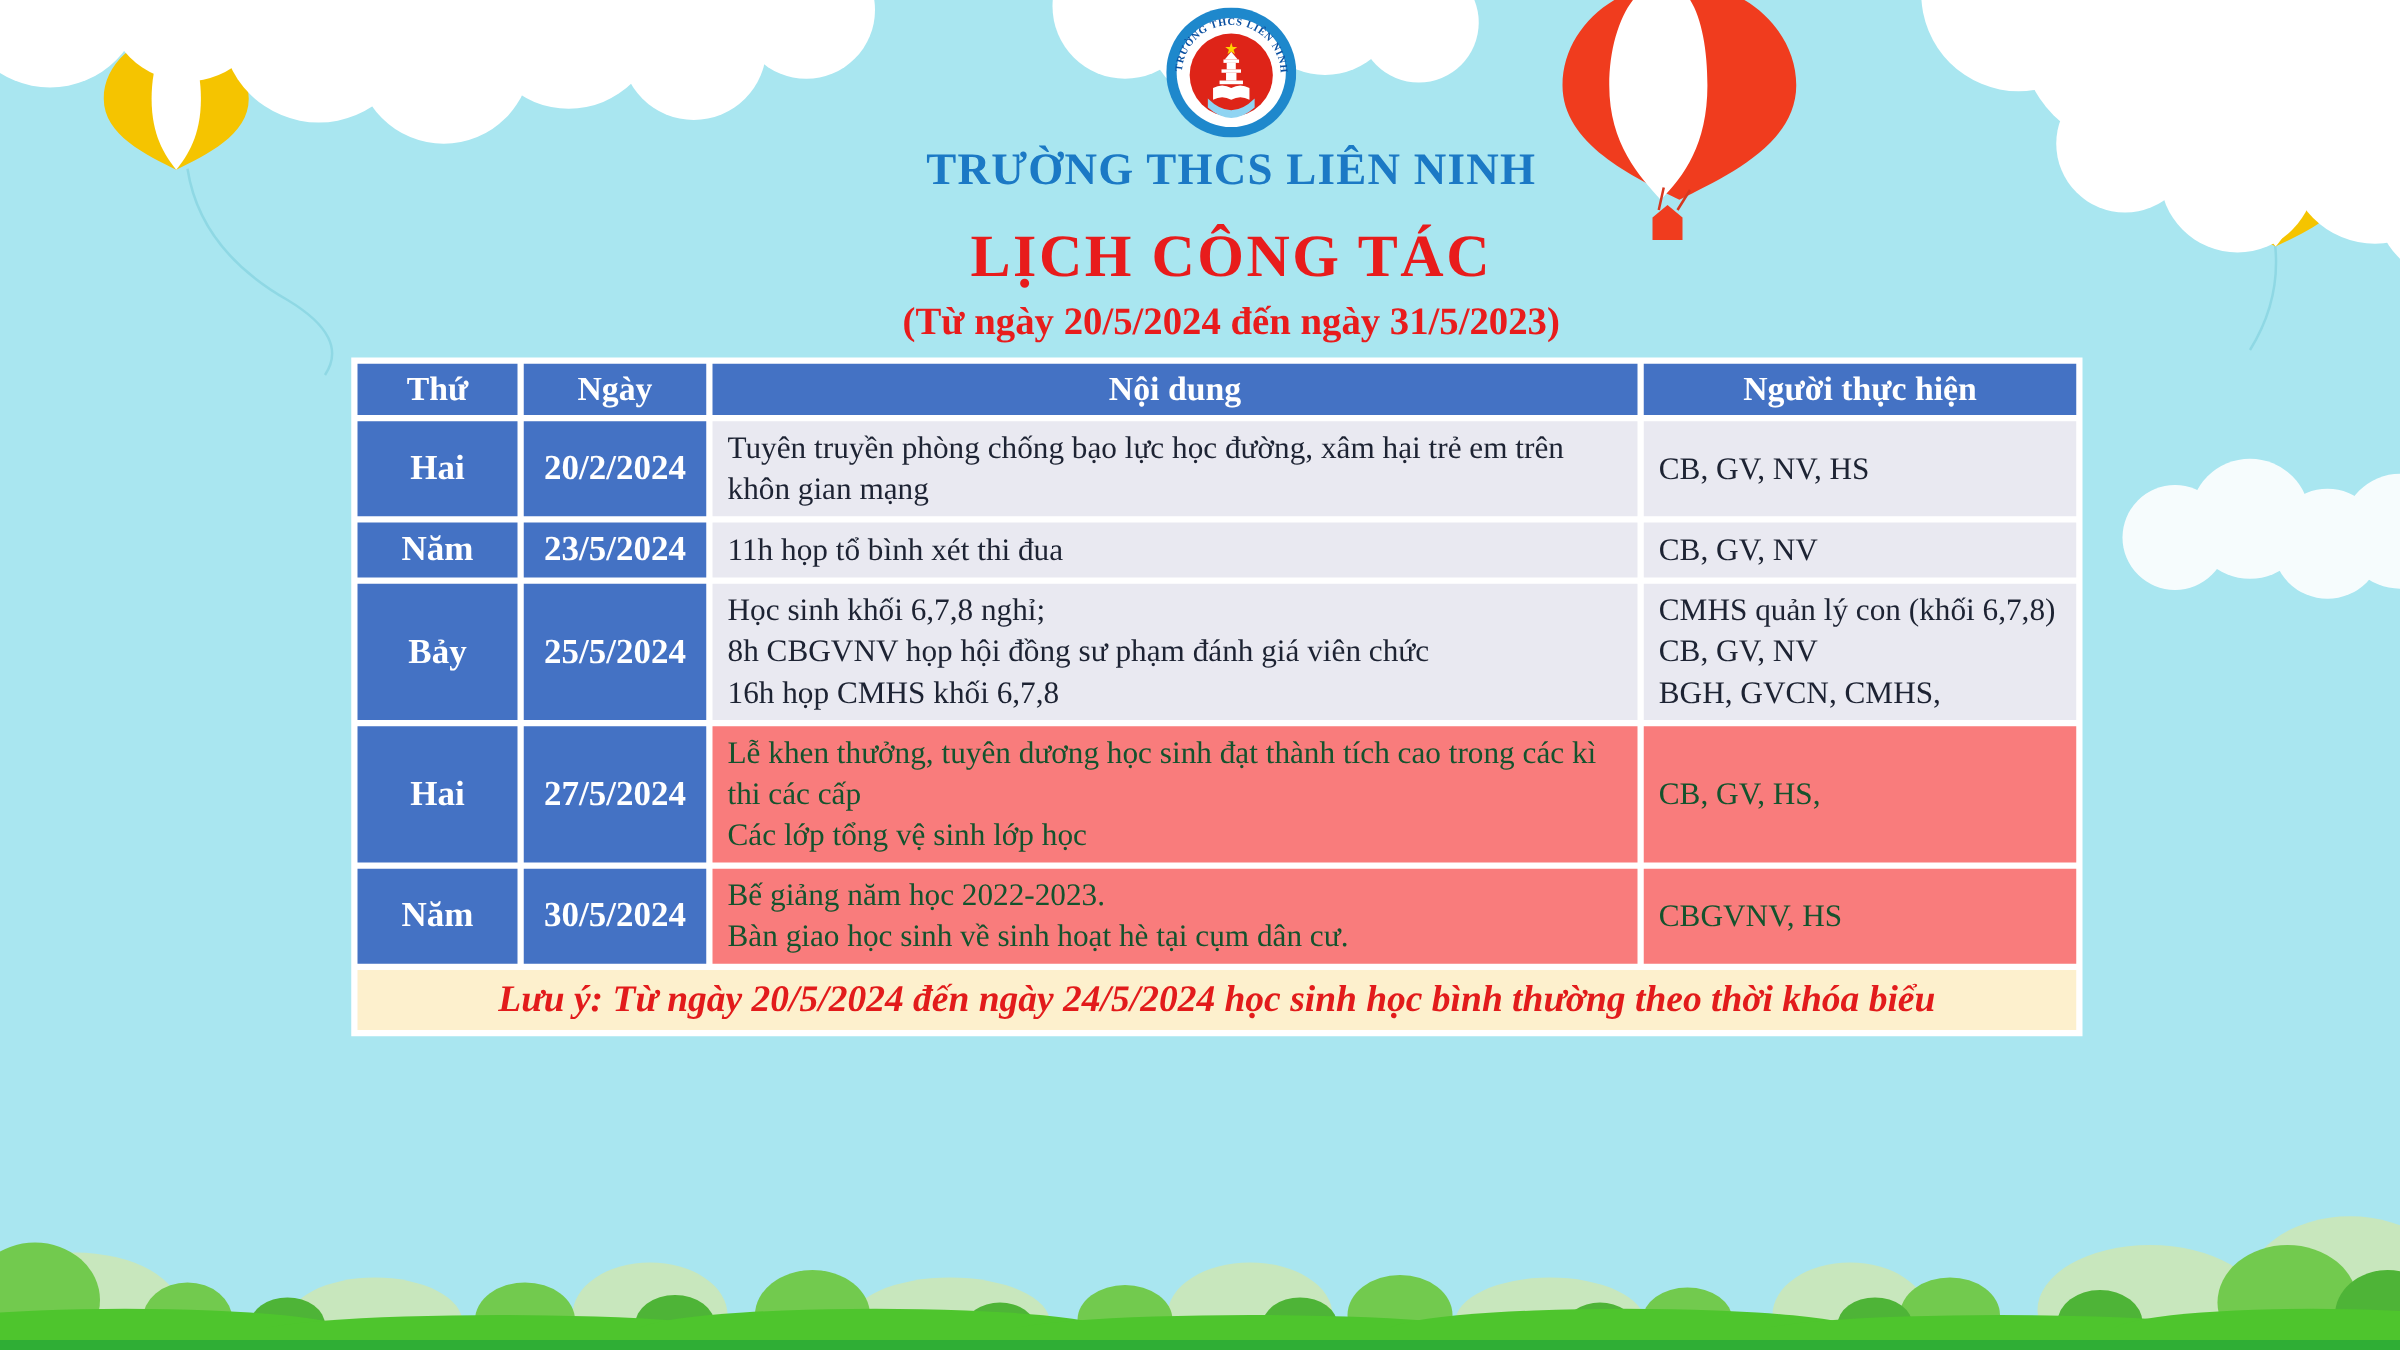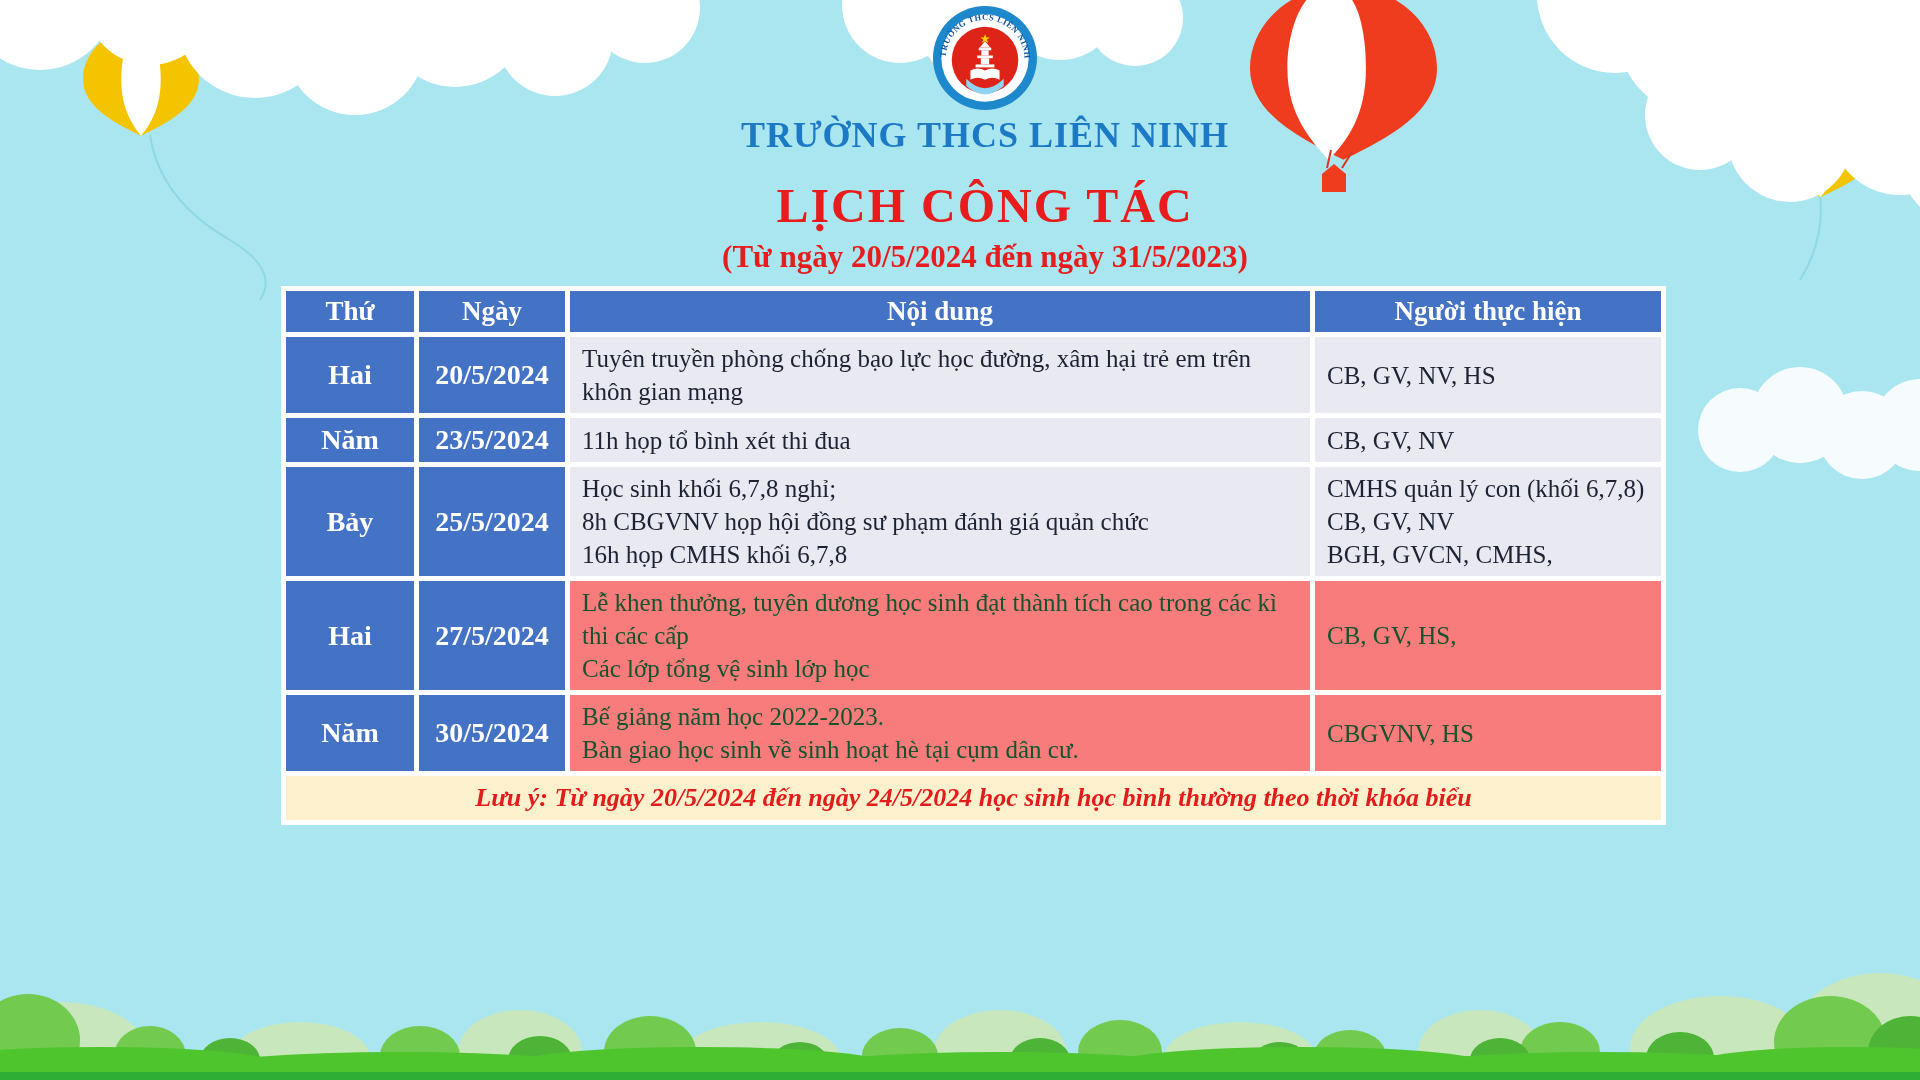--- a/index.html
+++ b/index.html
@@ -40,21 +40,21 @@
   td.content, td.people {
     font-size:25px; color:#1d2333; text-align:left; padding:5px 12px;
     line-height:1.32;
   }
   td.theme-light { background:#e9e9f1; color:#1d2333; }
   td.theme-red   { background:#f97c7c; color:#14532d; }
   td.theme-green { background:#a9cb8b; color:#1d2333; }
 
   td.note {
     background:#fdf0cd; color:#e21b1b; font-weight:bold; font-style:italic;
-    font-size:26px; text-align:center; padding:7px 10px;
+    font-size:30px; text-align:center; padding:7px 10px;
   }
 </style>
 </head>
 <body>
 
 <div class="stage">
 
   <svg class="bg" viewBox="0 0 1920 1080">
 
     <path d="M150,135 Q160,200 230,240 Q280,270 260,300" stroke="#8fd8e4" stroke-width="2" fill="none"></path>
@@ -201,21 +201,21 @@
       <tr>
         <th>Thứ</th>
         <th>Ngày</th>
         <th>Nội dung</th>
         <th>Người thực hiện</th>
       </tr>
     </thead>
     <tbody id="schedule-body">
     <tr>
       <td class="day">Hai</td>
-      <td class="date">20/5/2024</td>
+      <td class="date">20/2/2024</td>
       <td class="content theme-light">
             <div>Tuyên truyền phòng chống bạo lực học đường, xâm hại trẻ em trên khôn gian mạng</div>
           </td>
       <td class="people theme-light">
             <div>CB, GV, NV, HS</div>
           </td>
     </tr>
 
     <tr>
       <td class="day">Năm</td>
@@ -226,21 +226,21 @@
       <td class="people theme-light">
             <div>CB, GV, NV</div>
           </td>
     </tr>
 
     <tr>
       <td class="day">Bảy</td>
       <td class="date">25/5/2024</td>
       <td class="content theme-light">
             <div>Học sinh khối 6,7,8 nghỉ;</div>
-            <div>8h CBGVNV họp hội đồng sư phạm đánh giá quản chức</div>
+            <div>8h CBGVNV họp hội đồng sư phạm đánh giá viên chức</div>
             <div>16h họp CMHS khối 6,7,8</div>
           </td>
       <td class="people theme-light">
             <div>CMHS quản lý con (khối 6,7,8)</div>
             <div>CB, GV, NV</div>
             <div>BGH, GVCN, CMHS,</div>
           </td>
     </tr>
 
     <tr>

